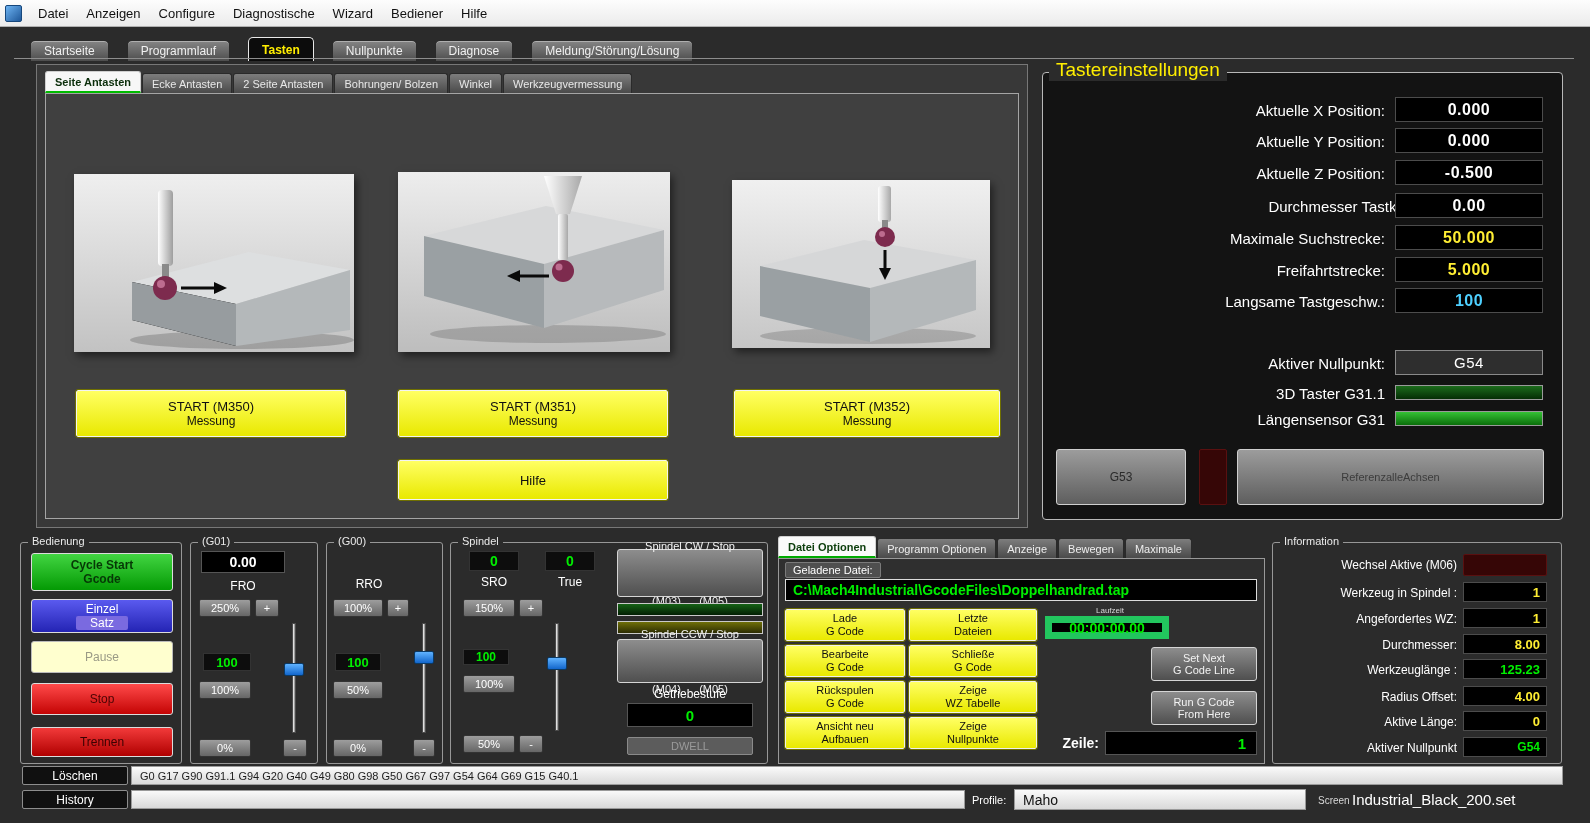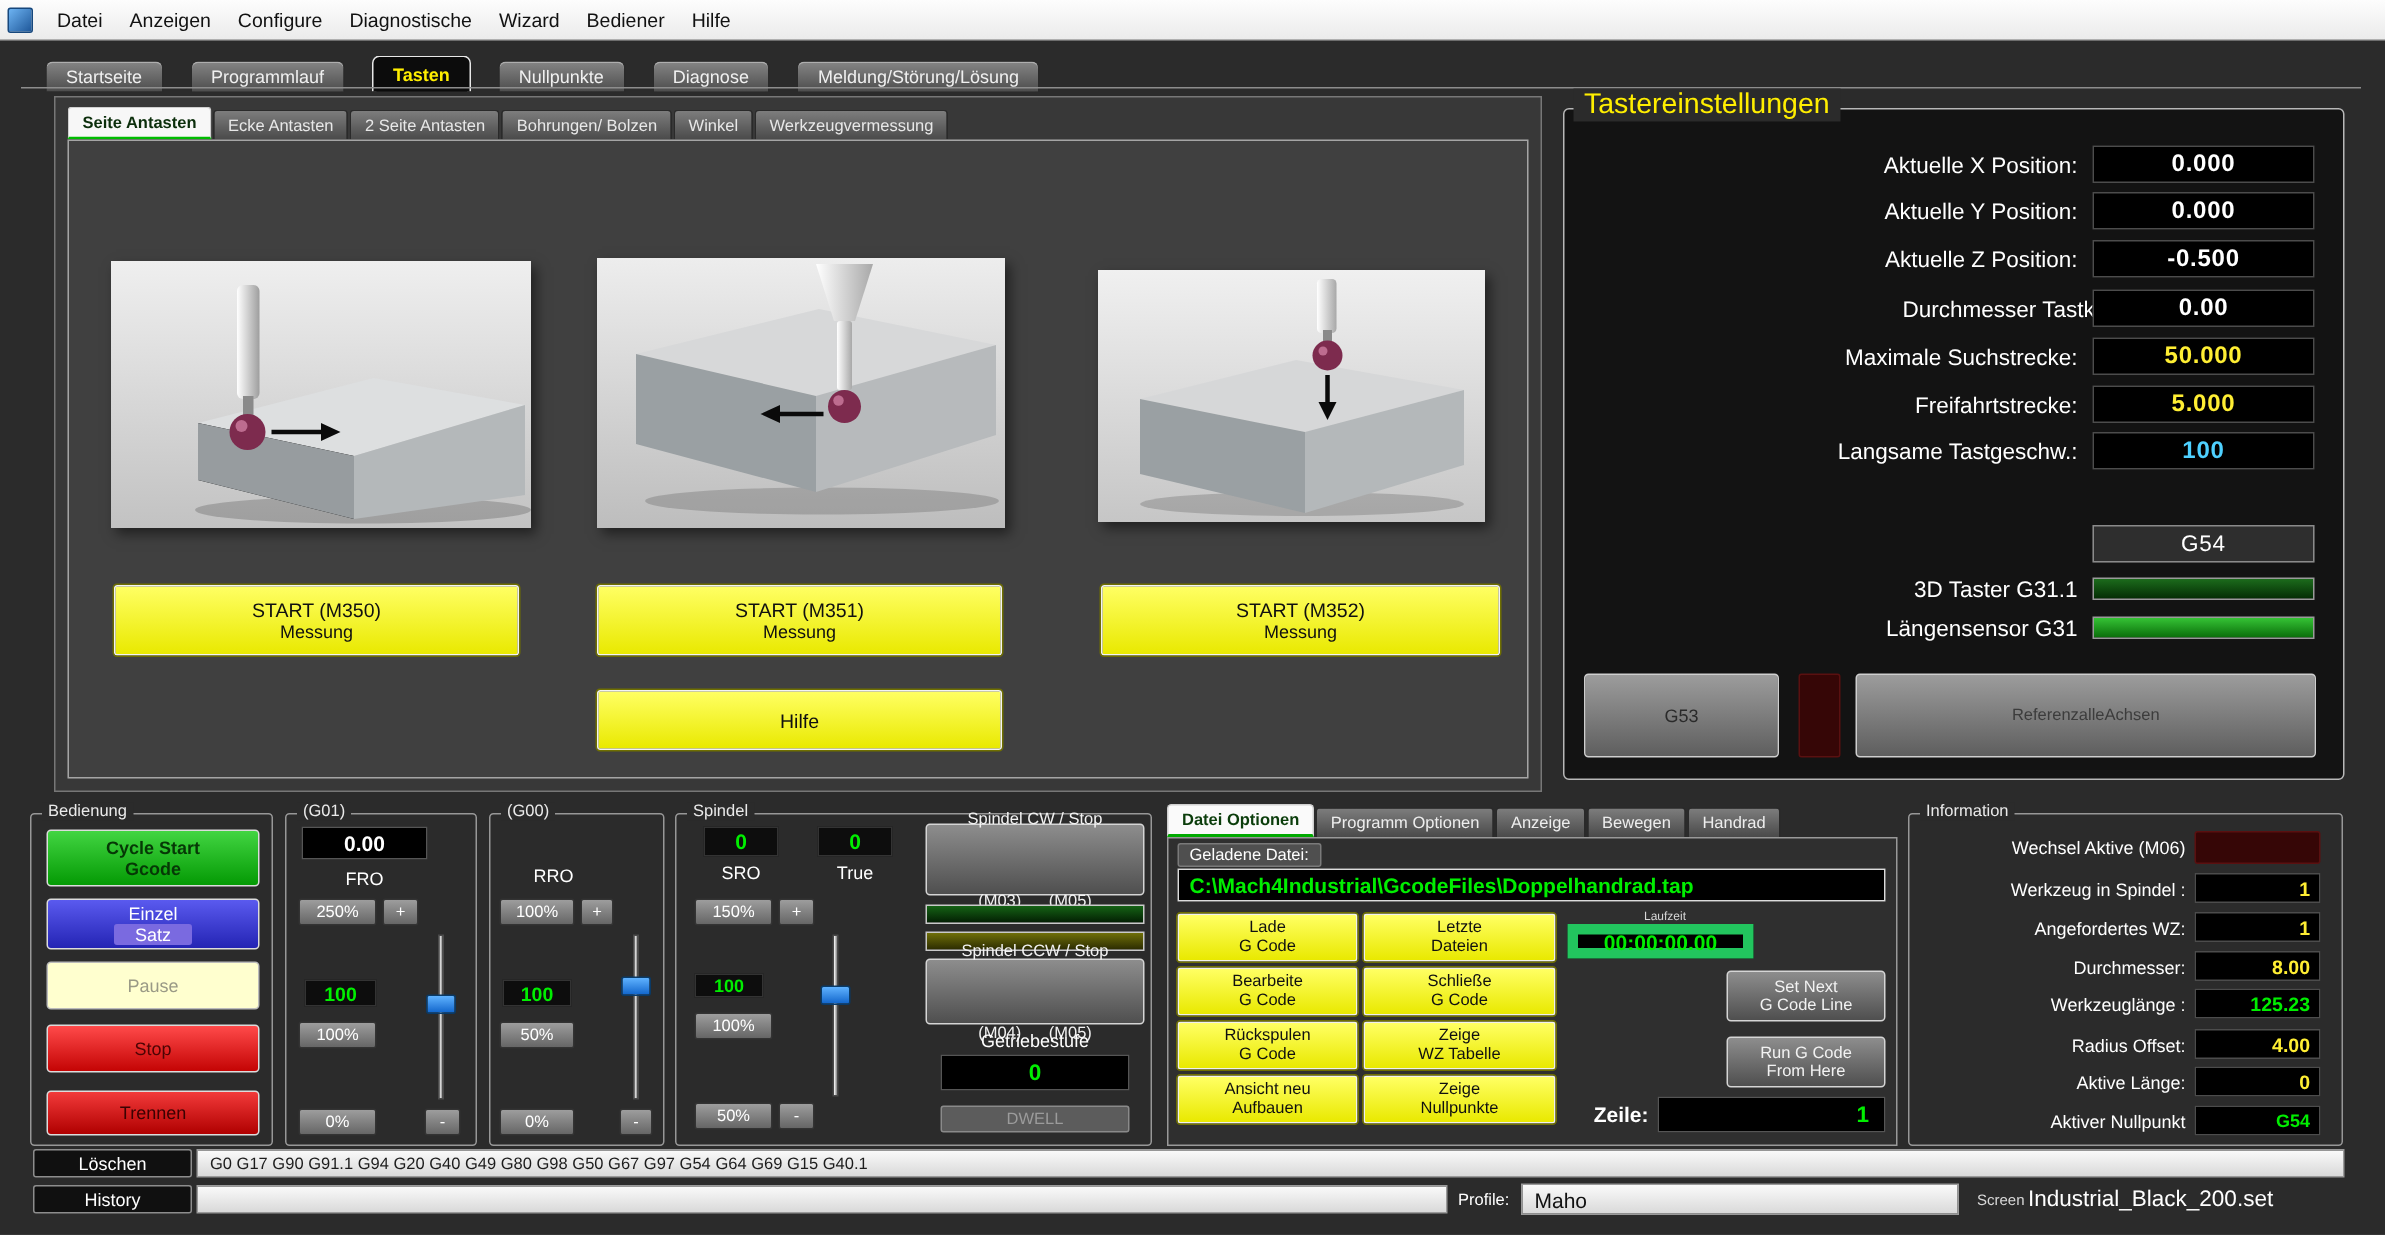--- a/index.html
+++ b/index.html
@@ -243,20 +243,21 @@
       </div>
     <div class="trow" style="top:184px;">
         <span class="tlabel">Freifahrtstrecke:</span>
         <div class="tval vyellow">5.000</div>
       </div>
     <div class="trow" style="top:215px;">
         <span class="tlabel">Langsame Tastgeschw.:</span>
         <div class="tval vcyan">100</div>
       </div>
     <div class="trow" style="top:277px;">
+        <span class="tlabel">Aktiver Nullpunkt:</span>
         <div class="tval gray">G54</div>
       </div>
 
     <div class="trow" style="top:312px;height:16px;">
         <span class="tlabel">3D Taster G31.1</span>
         <div class="tled led-dark"></div>
       </div>
     <div class="trow" style="top:338px;height:16px;">
         <span class="tlabel">Längensensor G31</span>
         <div class="tled led-bright"></div>
@@ -350,21 +351,21 @@
     <div class="disp vgreen" style="left:176px;top:160px;width:126px;height:24px;font-size:15px;">0</div>
     <div class="dwell" style="left:176px;top:194px;width:126px;height:18px;">DWELL</div>
   </div>
 
   <div class="datei">
     <div class="dtabs">
       <div class="dtab active">Datei Optionen</div>
       <div class="dtab">Programm Optionen</div>
       <div class="dtab">Anzeige</div>
       <div class="dtab">Bewegen</div>
-      <div class="dtab">Handrad</div>
+      <div class="dtab">Maximale</div>
     </div>
     <div class="dcontent">
       <span class="gel-label">Geladene Datei:</span>
       <div class="disp vgreen" style="left:6px;top:20px;width:472px;height:22px;font-size:14px;justify-content:flex-start;padding-left:7px;border:1px solid #dcdcdc;">C:\Mach4Industrial\GcodeFiles\Doppelhandrad.tap</div>
 
       <div class="ybtn" style="left:6px;top:50px;width:120px;height:32px;">
           <span class="l1">Lade</span>
           <span class="l2">G Code</span>
         </div>
       <div class="ybtn" style="left:130px;top:50px;width:128px;height:32px;">

